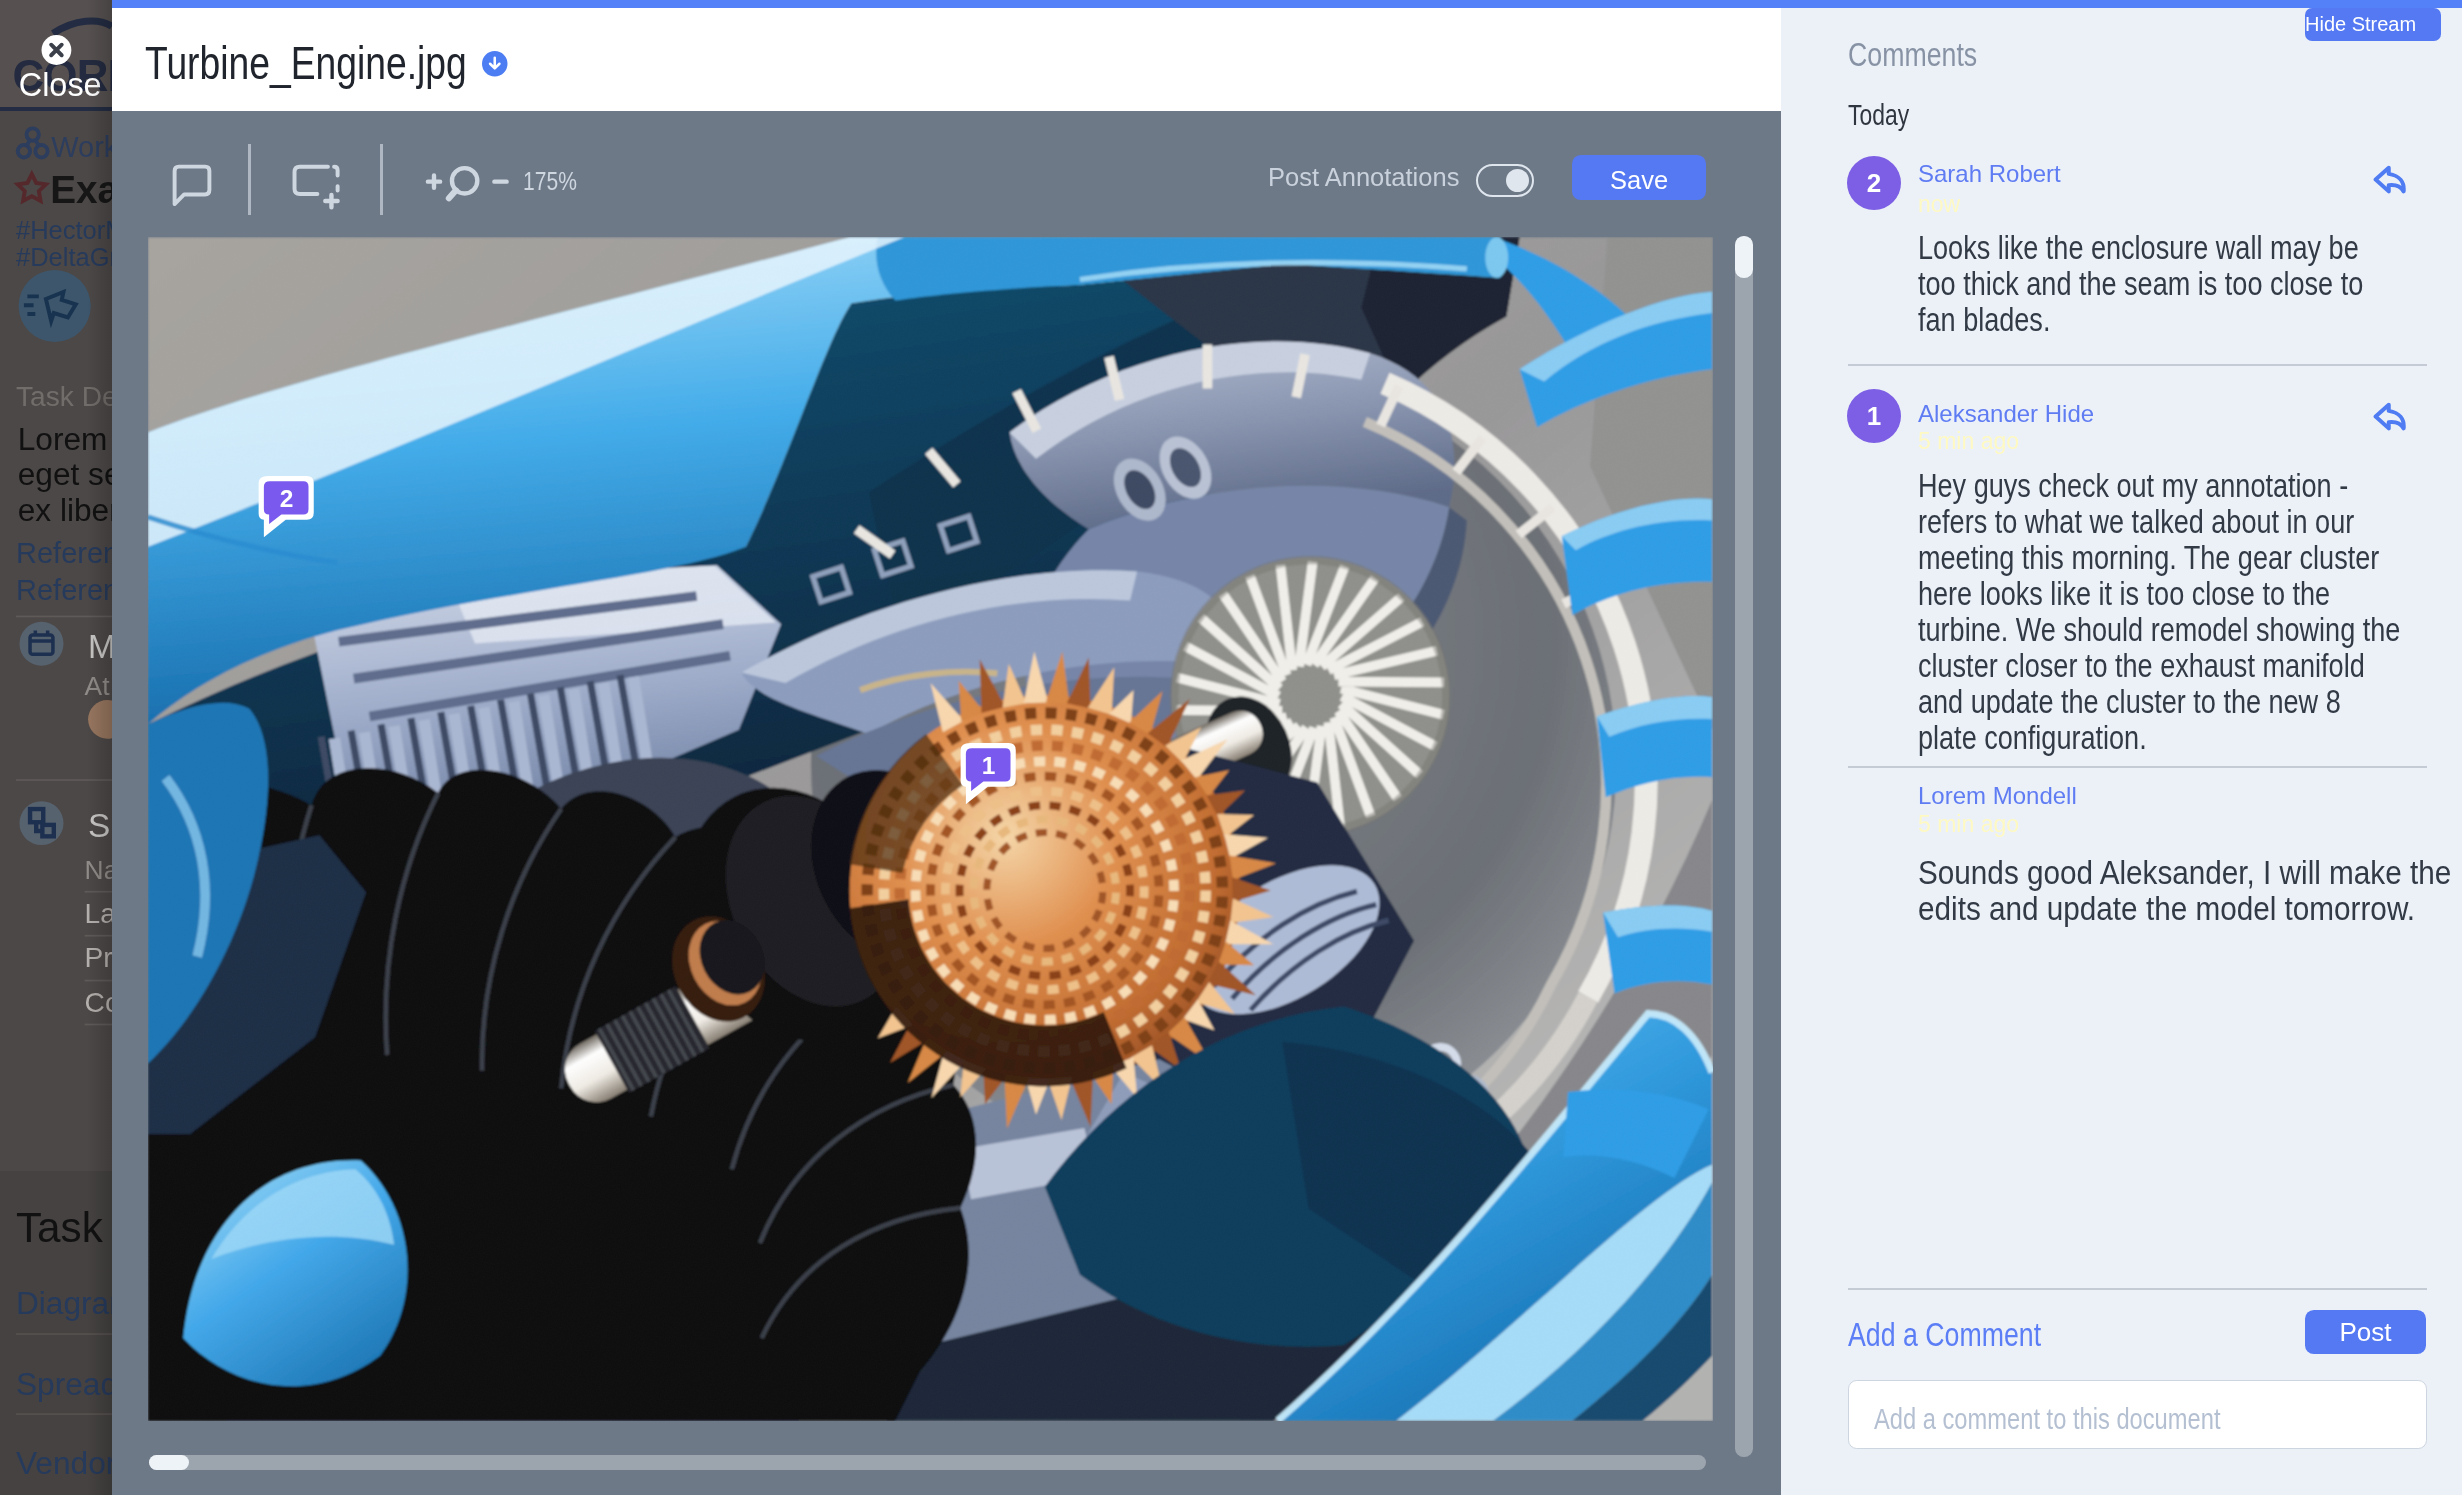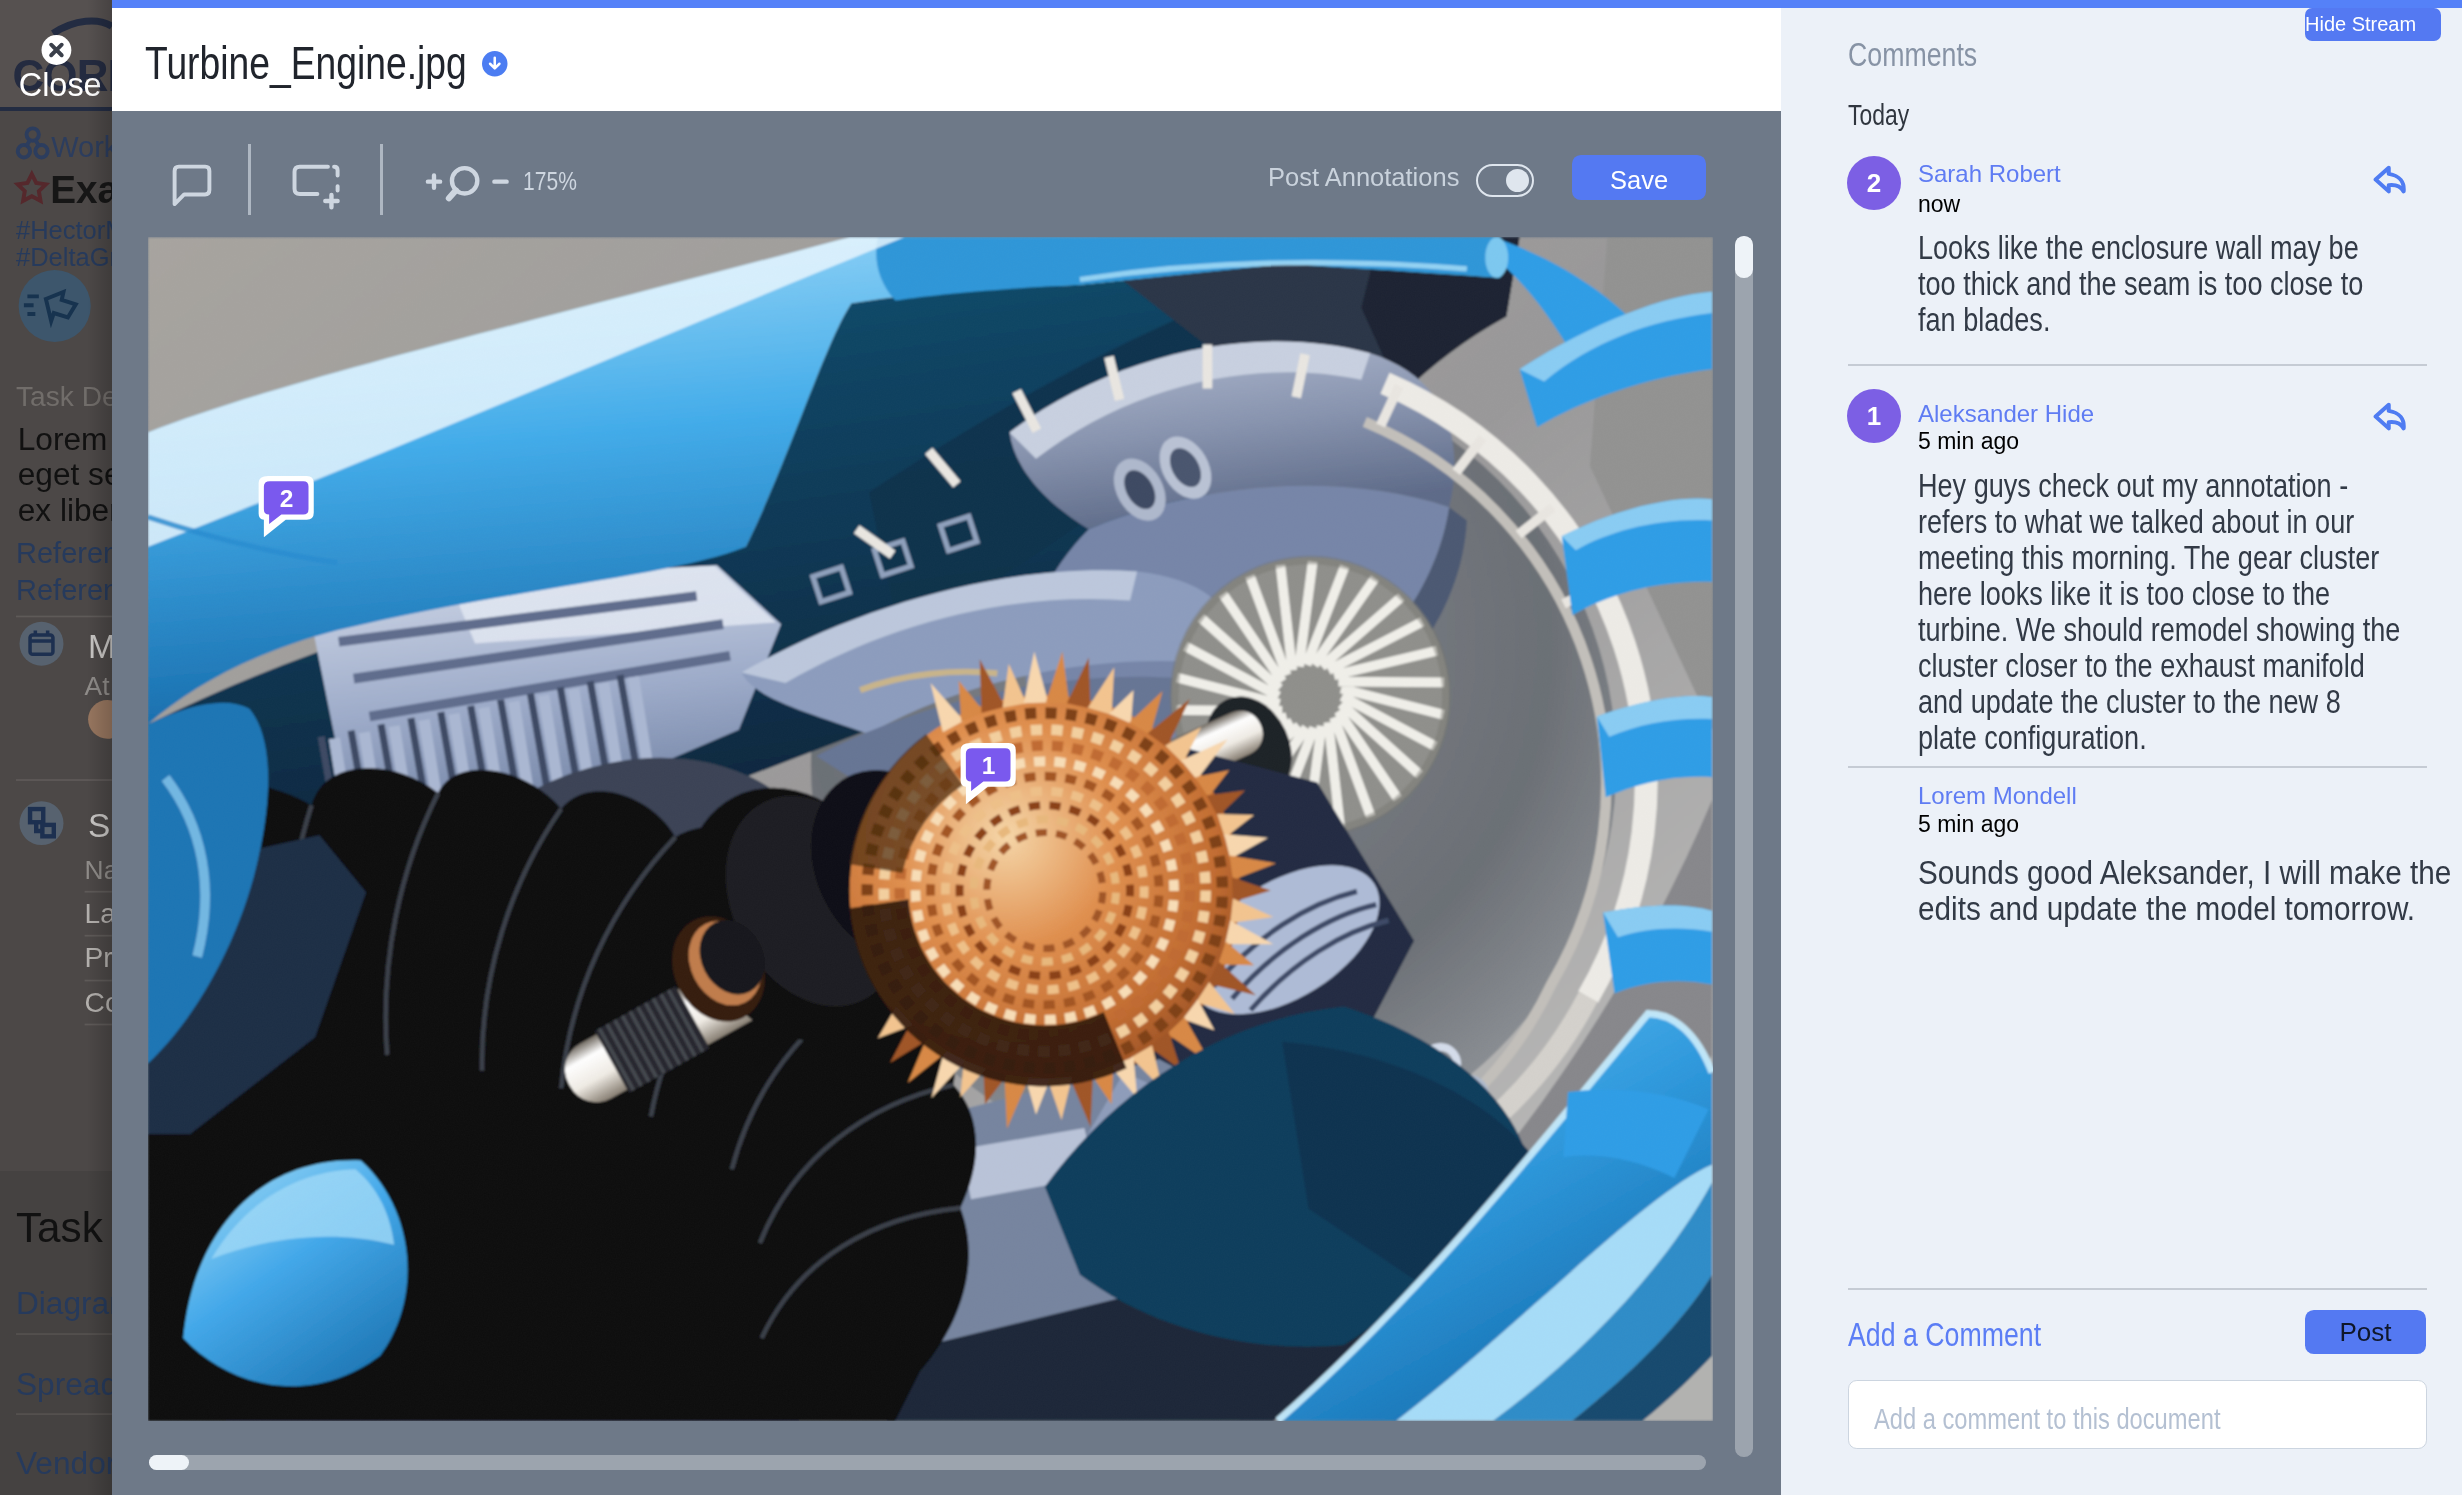--- a/index.html
+++ b/index.html
@@ -42,26 +42,26 @@
   
   .marker { position:absolute; z-index:12; }
 
   
   #panel { left:1781px; top:8px; width:682px; height:1487px; background:#ecf1f8; z-index:10; }
   #hidestream { left:2305px; top:8px; width:136px; height:33px; background:#5479f2; border-radius:7px; color:#fff; font-size:20px; text-align:left; line-height:33px; z-index:21; }
   #cm-title { left:1848px; top:38px; font-size:33px; line-height:33px; color:#8793a5; transform:scaleX(0.81); transform-origin:left top; z-index:11; }
   #cm-today { left:1848px; top:101px; font-size:29px; line-height:29px; color:#30363f; transform:scaleX(0.79); transform-origin:left top; z-index:11; }
   .avatar { position:absolute; width:54px; height:54px; border-radius:50%; background:#7c5fe4; color:#fff; font-size:26px; font-weight:bold; text-align:center; line-height:54px; z-index:11; }
   .cname { position:absolute; font-size:24px; line-height:24px; color:#5f7cf3; z-index:11; }
-  .ctime { position:absolute; font-size:23px; line-height:23px; color:#000000; z-index:11; }
+  .ctime { position:absolute; font-size:23px; line-height:23px; color:#fef9c3; z-index:11; }
   .cbody { position:absolute; font-size:33px; line-height:36px; color:#323a46; transform:scaleX(0.82); transform-origin:left top; z-index:11; white-space:nowrap; }
   .cdiv  { position:absolute; left:1848px; width:579px; height:1.8px; background:#c5cbd4; z-index:11; }
   .reply { position:absolute; left:2373px; width:35px; height:32px; z-index:11; }
   #addcomment { left:1848px; top:1318px; font-size:33px; line-height:33px; color:#5b7df5; transform:scaleX(0.81); transform-origin:left top; z-index:11; }
-  #postbtn { left:2305px; top:1310px; width:121px; height:44px; background:#5479f2; border-radius:8.8px; color:#0f172a; font-size:26px; text-align:center; line-height:44px; z-index:11; }
+  #postbtn { left:2305px; top:1310px; width:121px; height:44px; background:#5479f2; border-radius:8.8px; color:#ffffff; font-size:26px; text-align:center; line-height:44px; z-index:11; }
   #cinput { left:1848px; top:1380px; width:579px; height:69px; background:#fff; border:1.8px solid #ccd5e0; border-radius:8.8px; z-index:11; }
   #cplace { left:1874px; top:1404px; font-size:30px; line-height:30px; color:#b4c0d2; transform:scaleX(0.79); transform-origin:left top; z-index:12; }
 </style>
 </head>
 <body>
 
 <div class="abs" id="sidebar">
   <div class="abs" id="sb-head"></div>
   <div class="abs" id="sb-line"></div>
   <div class="abs" id="sb-low"></div>

